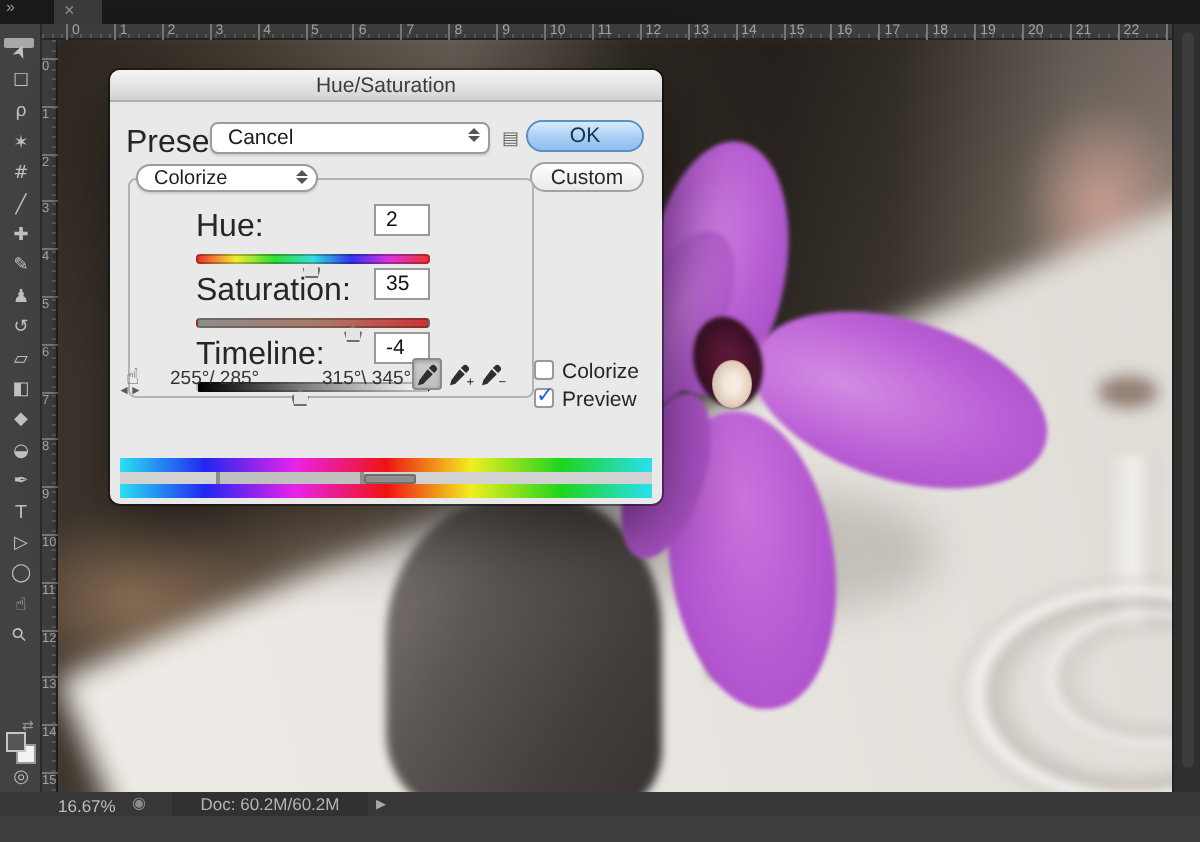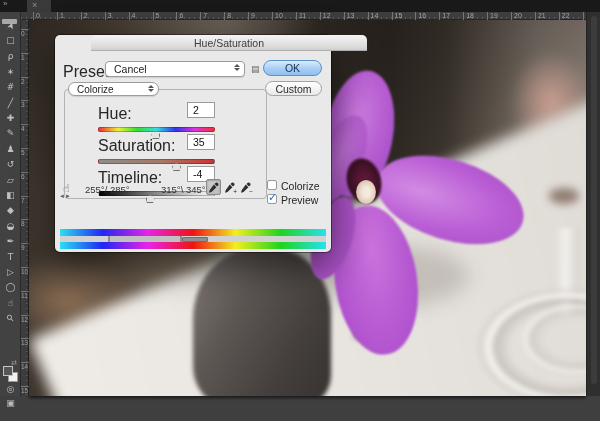--- a/index.html
+++ b/index.html
@@ -93,21 +93,21 @@
   .btab{position:absolute;top:0;height:13px;line-height:13px;padding:0 7px;}
   .btab.active{background:#383838;color:#d6d6d6;font-weight:bold;left:22px;}
   .btab.inactive{color:#8a8a8a;left:90px;}
   .panel-mini-icon{position:absolute;right:4px;top:3px;width:8px;height:7px;border:1px solid #848484;background:#4a4a4a;}
 
   
   .dialog{position:absolute;left:55px;top:35px;width:276px;height:217px;background:#e9e9e9;border-radius:5px;
           box-shadow:0 14px 38px rgba(0,0,0,.6),0 0 0 1px rgba(0,0,0,.4);z-index:20;color:#262626;}
   .dlg-title{position:absolute;left:0;top:0;width:100%;height:16px;border-radius:5px 5px 0 0;
              background:linear-gradient(#f5f5f5,#dadada 80%,#cfcfcf);border-bottom:1px solid #b0b0b0;
-             text-align:center;font-size:10.5px;line-height:16px;color:#3c3c3c;margin-left:36px;}
+             text-align:center;font-size:10.5px;line-height:16px;color:#3c3c3c;}
   .dlg-label{position:absolute;font-size:16px;white-space:nowrap;}
   .popup{position:absolute;background:#fff;border:1px solid #9c9c9c;border-radius:4px;
          font-size:10.5px;color:#1c1c1c;box-shadow:0 1px 1px rgba(0,0,0,.12);}
   .popup .pop-text{position:absolute;left:8px;top:0;line-height:15px;white-space:nowrap;}
   .pop-arrows{position:absolute;right:4px;top:2px;display:flex;flex-direction:column;align-items:center;gap:1px;}
   .pop-arrows i{display:block;width:0;height:0;border-left:3px solid transparent;border-right:3px solid transparent;}
   .pop-arrows .up{border-bottom:3.5px solid #555;}
   .pop-arrows .dn{border-top:3.5px solid #555;}
   .preset-flyout{position:absolute;left:196px;top:29px;font-size:9px;color:#666;}
   .btn{position:absolute;border-radius:8px;font-size:10.5px;text-align:center;}
@@ -290,20 +290,26 @@
     <div class="petal petal-bottom"></div>
     <div class="petal petal-lowleft"></div>
     <div class="flower-center-dark"></div>
     <div class="flower-center-light"></div>
   </div>
 
   <div class="right-strip">
     <div class="vscroll"></div>
   </div>
 
+  <div class="statusbar">
+    <span class="status-zoom">16.67%</span>
+    <span class="status-icon">◉</span>
+    <div class="doc-box">Doc: 60.2M/60.2M</div>
+    <span class="status-arrow">▶</span>
+  </div>
 
 
   <div class="dialog">
     <div class="dlg-title">Hue/Saturation</div>
 
     <span class="dlg-label" style="left:8px;top:28px;">Preset:</span>
     <div class="popup" style="left:50px;top:26px;width:140px;height:16px;">
       <span class="pop-text">Cancel</span>
       <span class="pop-arrows">
           <i class="up"></i>

